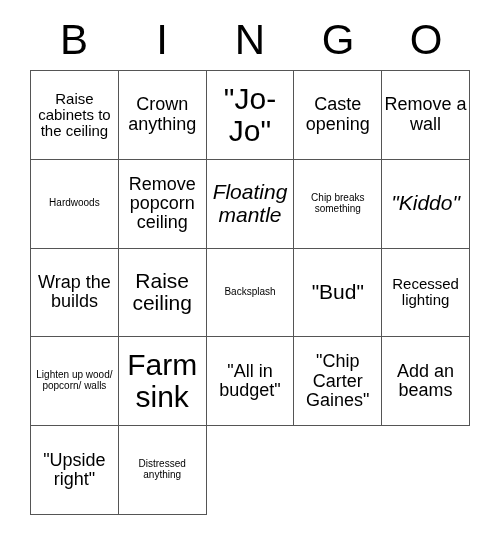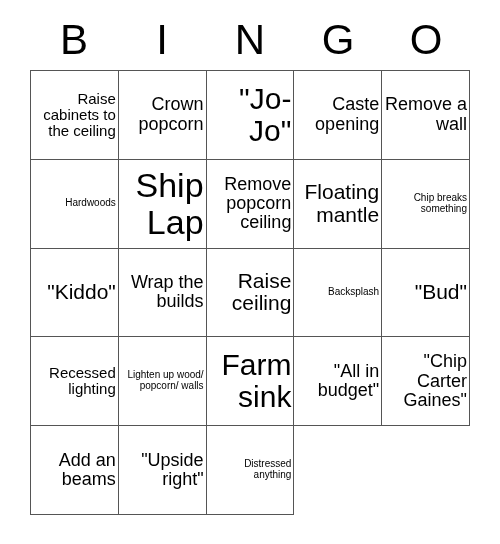--- a/index.html
+++ b/index.html
@@ -49,38 +49,38 @@
     border-top: 1px solid #555;
     border-left: 1px solid #555;
     box-sizing: content-box;
   }
   .cell {
     border-right: 1px solid #555;
     border-bottom: 1px solid #555;
     display: flex;
     align-items: center;
     justify-content: center;
-    text-align: right;
+    text-align: center;
     box-sizing: border-box;
     padding: 1px 2px;
     overflow: hidden;
   }
   .cell-text {
     display: block;
     width: 100%;
     line-height: 1.08;
     white-space: pre-line;
     word-break: normal;
   }
 
   
   .fs-xs   { font-size: 10px; }
   .fs-s    { font-size: 15px; }
   .fs-m    { font-size: 18px; }
-  .fs-l    { font-size: 21px; }
+  .fs-l    { font-size: 21px; font-style: italic; }
   .fs-xl   { font-size: 21px; }
   .fs-xxl  { font-size: 30px; }
   .fs-xxxl { font-size: 34px; }
 </style>
 </head>
 <body>
 
 <div id="bingo-card">
 
   <div id="header-row">
@@ -89,36 +89,33 @@
     <div class="header-letter">N</div>
     <div class="header-letter">G</div>
     <div class="header-letter">O</div>
   </div>
 
   <div id="grid">
       <div class="cell">
         <span class="cell-text fs-s">Raise cabinets to the ceiling</span>
       </div>
       <div class="cell">
-        <span class="cell-text fs-m">Crown popcorn</span>
+        <span class="cell-text fs-m">Crown anything</span>
       </div>
       <div class="cell">
         <span class="cell-text fs-xxl">"Jo-Jo"</span>
       </div>
       <div class="cell">
         <span class="cell-text fs-m">Caste opening</span>
       </div>
       <div class="cell">
         <span class="cell-text fs-m">Remove a wall</span>
       </div>
       <div class="cell">
         <span class="cell-text fs-xs">Hardwoods</span>
-      </div>
-      <div class="cell">
-        <span class="cell-text fs-xxxl">Ship Lap</span>
       </div>
       <div class="cell">
         <span class="cell-text fs-m">Remove popcorn ceiling</span>
       </div>
       <div class="cell">
         <span class="cell-text fs-l">Floating mantle</span>
       </div>
       <div class="cell">
         <span class="cell-text fs-xs">Chip breaks something</span>
       </div>

